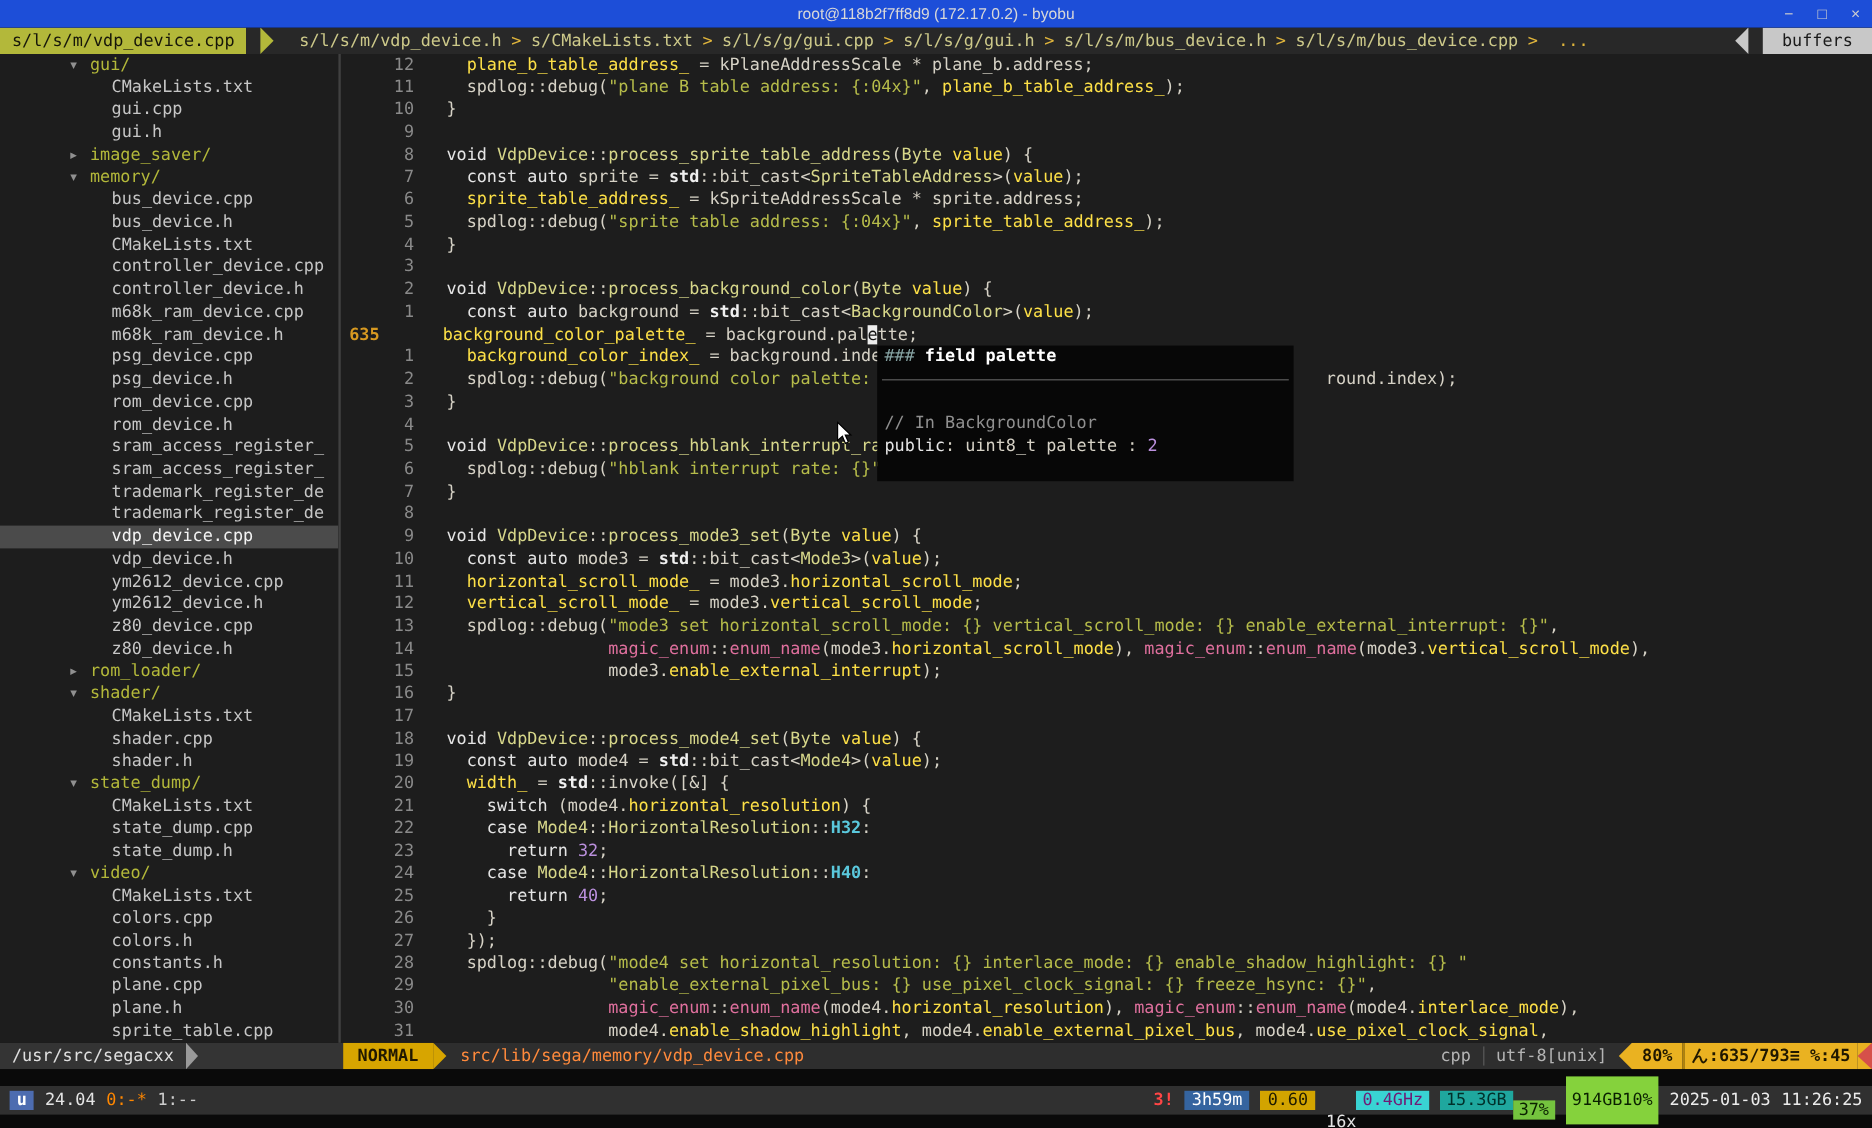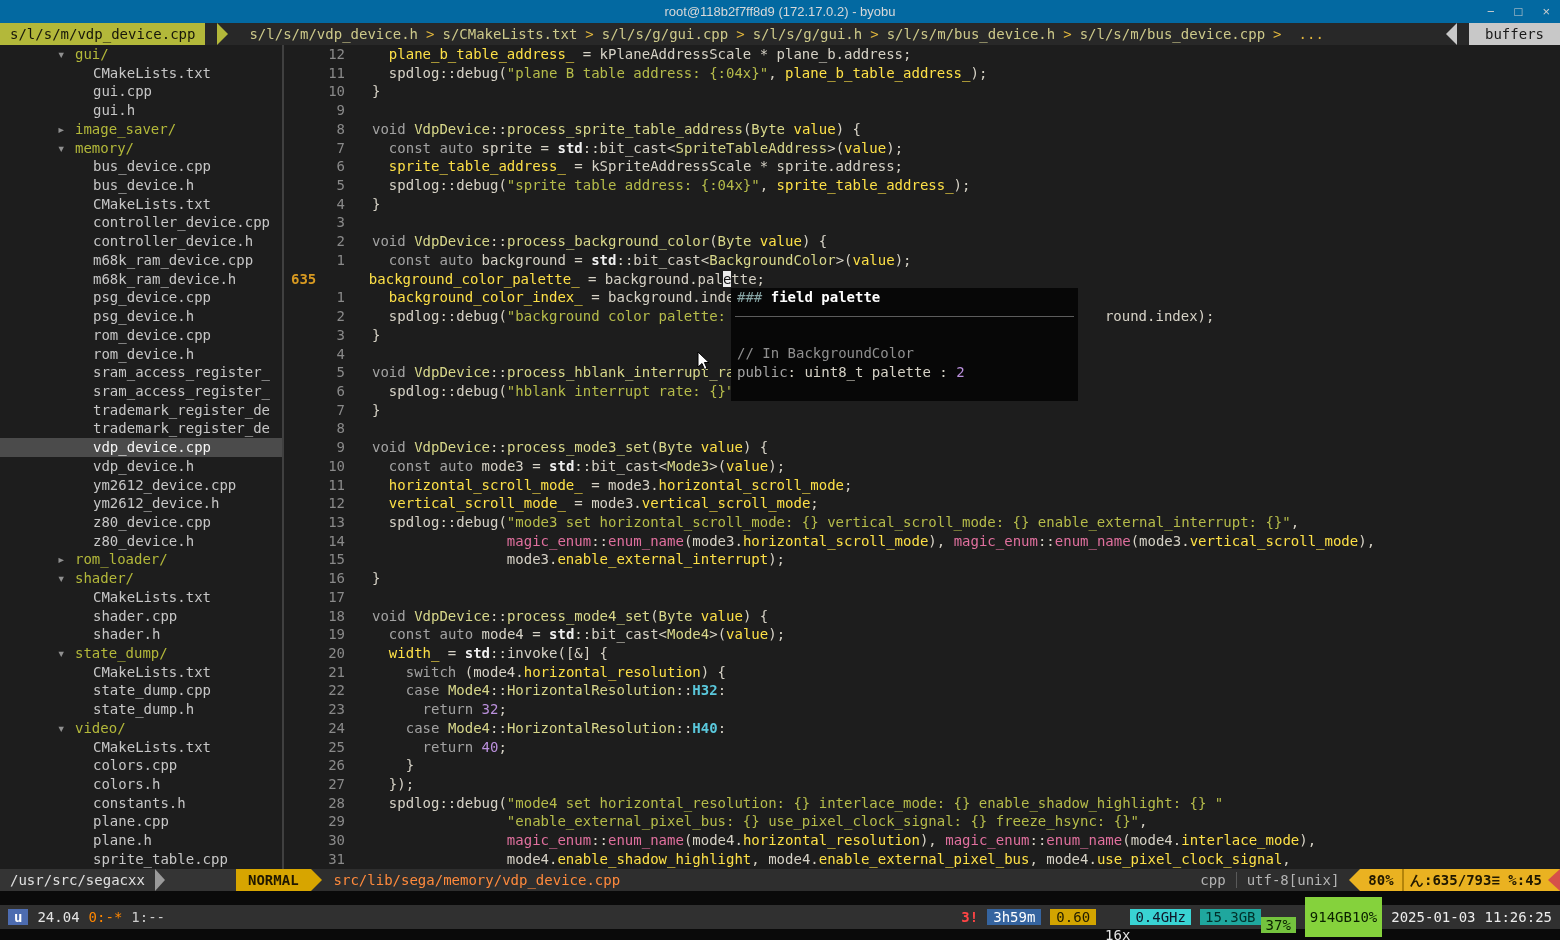--- a/index.html
+++ b/index.html
@@ -1,20 +1,20 @@
 <!DOCTYPE html>
 <html><head>
 <meta charset="utf-8">
 <style>
   html,body{margin:0;padding:0;}
   body{width:1560px;height:940px;background:#000;font-family:"DejaVu Sans Mono",monospace;}
   .screen{position:relative;width:1560px;height:940px;background:#0a0a0a;overflow:hidden;}
 
   
-  .titlebar{height:23px;background:#0369a1;display:flex;align-items:center;justify-content:center;position:relative;
+  .titlebar{height:23px;background:#1d4ed8;display:flex;align-items:center;justify-content:center;position:relative;
             font-family:"Liberation Sans",sans-serif;font-size:13px;color:#d8d8d8;}
   .win-controls{position:absolute;right:10px;top:0;height:23px;display:flex;gap:20px;align-items:center;color:#cfcfcf;font-size:13px;}
   .win-controls span{cursor:default;}
 
   
   .tabline{height:22px;background:#282828;display:flex;align-items:center;font-size:14px;line-height:22px;white-space:pre;overflow:hidden;gap:12px;}
   .tab-active{background:#b3b83a;color:#16160a;padding:0 10px;}
   .tab-active-arrow{width:0;height:0;border-top:11px solid transparent;border-bottom:11px solid transparent;border-left:11px solid #b3b83a;}
   .tabs-inactive{display:flex;align-items:stretch;padding-left:6px;}
   .tab-item{color:#cdc98a;padding:0 3px;}
@@ -33,21 +33,21 @@
   .tree-row .arrow{color:#909090;display:inline-block;width:18px;}
   .tree-row.selected{background:#4b4b4b;color:#f4f4f4;}
   .editor{flex:1;border-left:2px solid #404040;position:relative;font-size:14px;overflow:hidden;}
   .code-row{display:flex;height:18.727px;line-height:18.727px;white-space:pre;}
   .gutter{width:61px;flex:none;text-align:right;padding-right:27px;color:#8a8a8a;}
   .gutter.current{text-align:left;padding-left:7px;padding-right:0;color:#d79921;font-weight:bold;}
   .code{flex:1;color:#d6d2c6;overflow:hidden;}
 
   
   .tk-n{color:#d6d2c6;}
-  .tk-kw{color:#a3a3a3;}
+  .tk-kw{color:#e5e5e5;}
   .tk-ty{color:#d7d78a;}
   .tk-str{color:#b6bc4a;}
   .tk-mem{color:#fde047;}
   .tk-b{color:#f0f0f0;font-weight:bold;}
   .tk-en{color:#5ac8dc;font-weight:bold;}
   .tk-mg{color:#e0709e;}
   .tk-nu{color:#bb90dd;}
   .tk-cm{color:#909090;}
   .tk-cur{background:#ededed;color:#111;}
   .tk-gap{display:inline-block;width:362px;}
@@ -59,21 +59,21 @@
   .popup{position:absolute;left:731px;top:288px;width:347px;height:113px;background:#070707;z-index:10;font-size:14px;}
   .pp-row{height:18.727px;line-height:18.727px;white-space:pre;padding-left:6px;color:#e8e8e8;overflow:hidden;}
   .pp-sep{padding:0 4px;}
   .pp-sepline{border-top:1px solid #5c5c5c;margin-top:9px;}
 
   
   .mouse{position:absolute;left:697px;top:351px;z-index:20;}
 
   
   .statusline{height:22px;display:flex;align-items:stretch;font-size:14px;line-height:22px;background:#2e2e2e;white-space:pre;overflow:hidden;}
-  .sb-status{width:236px;flex:none;background:#343434;display:flex;justify-content:flex-end;}
+  .sb-status{width:286px;flex:none;background:#343434;display:flex;justify-content:flex-end;}
   .sb-status-text{padding:0 10px;color:#e0e0e0;}
   .sb-status-arrow{width:0;height:0;border-top:11px solid transparent;border-bottom:11px solid transparent;border-left:10px solid #9a9a9a;}
   .sb-fill{flex:1;}
   .mode-chip{background:#d7a500;color:#201800;font-weight:bold;padding:0 12px;}
   .mode-arrow{width:0;height:0;border-top:11px solid transparent;border-bottom:11px solid transparent;border-left:11px solid #d7a500;}
   .file-path{color:#ff8a3c;padding:0 12px;}
   .sl-spacer{flex:1;}
   .sl-ft{color:#b4b4b4;padding:0 10px;}
   .sl-div{width:1px;background:#5a5a5a;margin:3px 0;}
   .sl-enc{color:#b4b4b4;padding:0 10px;}
@@ -90,21 +90,21 @@
   .by-logo{background:#4d6cb0;color:#fff;padding:0 6px;font-weight:bold;}
   .by-release{color:#e4e4e4;}
   .by-win-active{color:#ff8700;}
   .by-win{color:#cdcdcd;}
   .by-spacer{flex:1;}
   .by-alert{color:#ff4545;font-weight:bold;}
   .by-uptime{background:#35649f;color:#fff;padding:0 6px;}
   .by-load{background:#d2a400;color:#201c00;padding:0 6px;}
   .by-cpu,.by-memwrap{display:flex;align-items:center;}
   .by-cpu-count{color:#e4e4e4;margin-top:36px;}
-  .by-freq{background:#39d3d3;color:#0f172a;padding:0 5px;}
+  .by-freq{background:#39d3d3;color:#701a75;padding:0 5px;}
   .by-mem{background:#1fa79e;color:#00302a;padding:0 5px;}
   .by-mempct{background:#74c33e;color:#0a2000;padding:0 5px;margin-top:16px;}
   .by-disk{background:#85d23c;color:#0a2000;padding:12px 5px;}
   .by-date,.by-time{color:#ececec;}
   .bottomstrip{height:11px;background:#0a0a0a;}
 </style>
 </head>
 <body>
 
 <div class="screen">

